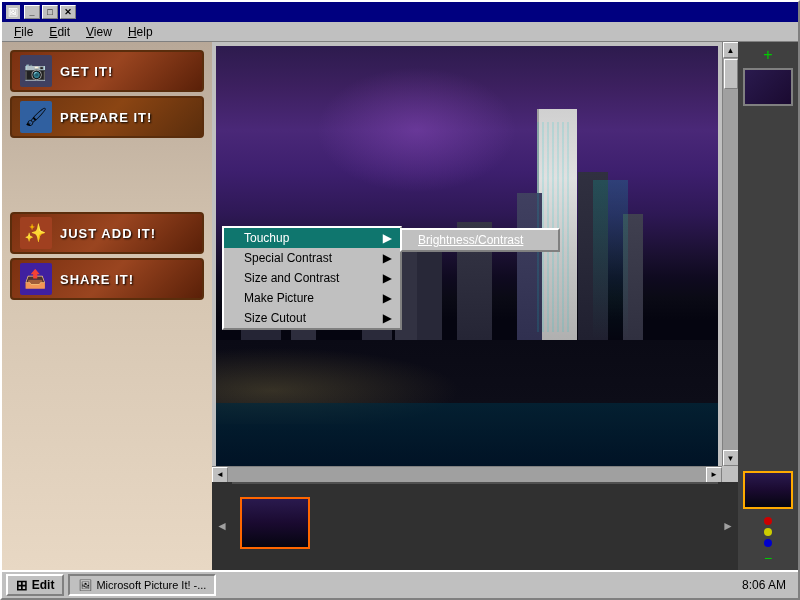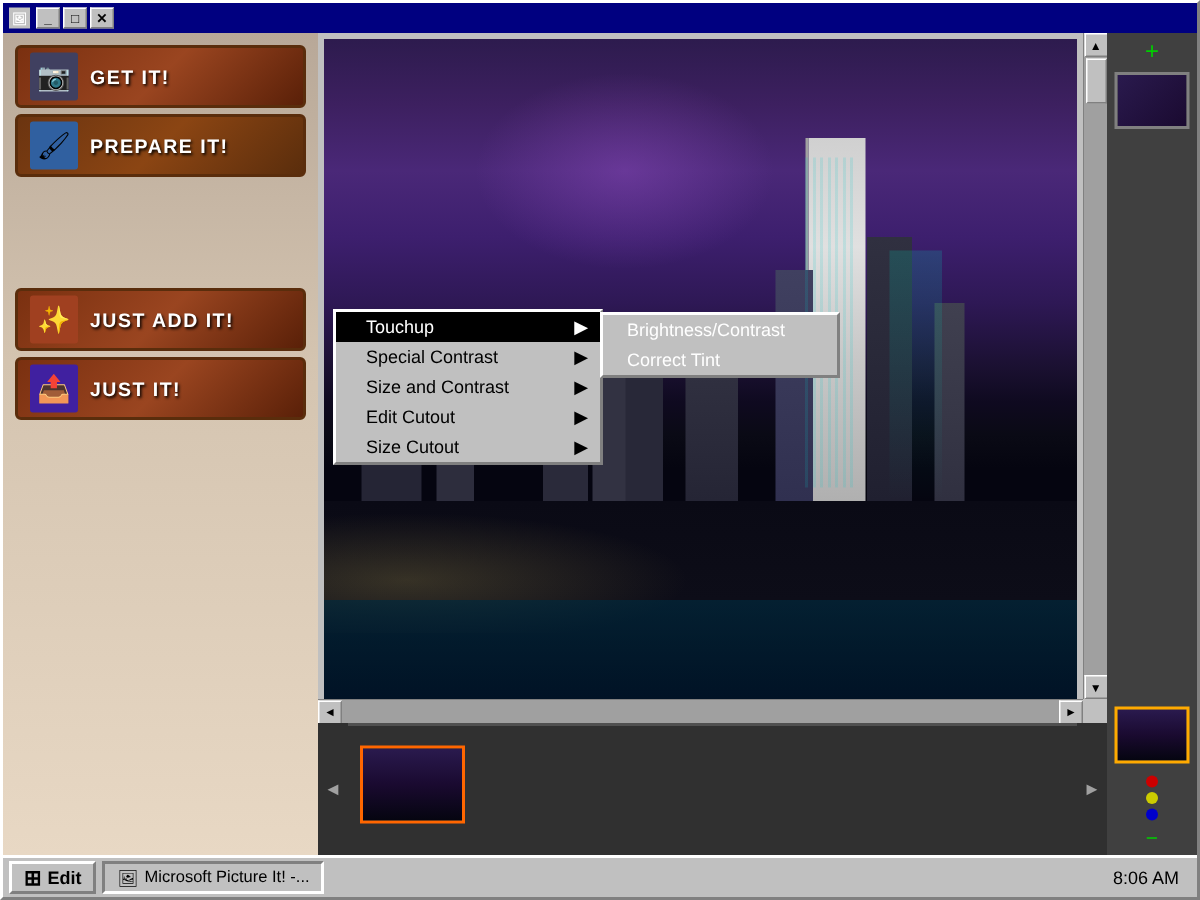--- a/index.html
+++ b/index.html
@@ -169,20 +169,21 @@
       border-color: #ffffff #808080 #808080 #ffffff;
       min-width: 160px;
       z-index: 101;
     }
 
     .submenu-item {
       padding: 3px 16px;
       font-size: 12px;
       cursor: pointer;
       white-space: nowrap;
+      text-decoration: underline;
     }
 
     .image-viewport {
       flex: 1;
       background: #2a2a2a;
       position: relative;
       overflow: hidden;
       margin: 4px 4px 0 4px;
     }
 
@@ -402,72 +403,77 @@
 
   <div class="title-bar">
     <div class="title-bar-icon">🖼</div>
     <div class="title-bar-buttons">
       <div class="title-btn">_</div>
       <div class="title-btn">□</div>
       <div class="title-btn">✕</div>
     </div>
   </div>
 
+  <div class="menu-bar">
+    <div class="menu-item"><span class="underline">F</span>ile</div>
+    <div class="menu-item"><span class="underline">E</span>dit</div>
+    <div class="menu-item"><span class="underline">V</span>iew</div>
+    <div class="menu-item"><span class="underline">H</span>elp</div>
+  </div>
 
   <div class="app-body">
 
     <div class="sidebar">
 
       <div class="sidebar-btn" style="background: linear-gradient(135deg, #7a3010 0%, #9a4520 50%, #5a2008 100%);">
         <div class="sidebar-btn-icon" style="background: #404060; font-size:18px;">📷</div>
         <span class="sidebar-btn-label">GET IT!</span>
       </div>
 
       <div class="sidebar-btn active" style="position:relative;">
         <div class="sidebar-btn-icon" style="background:#3060a0; font-size:18px;">🖌</div>
         <span class="sidebar-btn-label">PREPARE IT!</span>
 
         <div class="sidebar-dropdown">
 
-          <div class="dropdown-item active" style="position:relative; background:#000000; color:white;">
+          <div class="dropdown-item active" style="position:relative; background:#0f766e; color:white;">
             <span>Touchup</span>
             <span class="arrow">▶</span>
 
             <div class="submenu">
               <div class="submenu-item">Brightness/Contrast</div>
-              <div class="submenu-item">Correct Tint</div>
             </div>
           </div>
           <div class="dropdown-item">
             <span>Special Contrast</span>
             <span class="arrow">▶</span>
           </div>
           <div class="dropdown-item">
             <span>Size and Contrast</span>
             <span class="arrow">▶</span>
           </div>
           <div class="dropdown-item">
-            <span>Edit Cutout</span>
+            <span>Make Picture</span>
             <span class="arrow">▶</span>
           </div>
           <div class="dropdown-item">
             <span>Size Cutout</span>
             <span class="arrow">▶</span>
           </div>
         </div>
       </div>
 
       <div class="sidebar-btn" style="background: linear-gradient(135deg, #7a3010 0%, #9a4520 50%, #5a2008 100%); margin-top: 70px;">
         <div class="sidebar-btn-icon" style="background:#a04020; font-size:18px;">✨</div>
         <span class="sidebar-btn-label">JUST ADD IT!</span>
       </div>
 
       <div class="sidebar-btn" style="background: linear-gradient(135deg, #7a3010 0%, #9a4520 50%, #5a2008 100%);">
         <div class="sidebar-btn-icon" style="background:#4020a0; font-size:18px;">📤</div>
-        <span class="sidebar-btn-label">JUST IT!</span>
+        <span class="sidebar-btn-label">SHARE IT!</span>
       </div>
     </div>
 
     <div class="image-area">
 
       <div class="image-and-scroll">
         <div class="image-viewport">
 
           <div class="city-image">
             <div class="sky-glow"></div>

